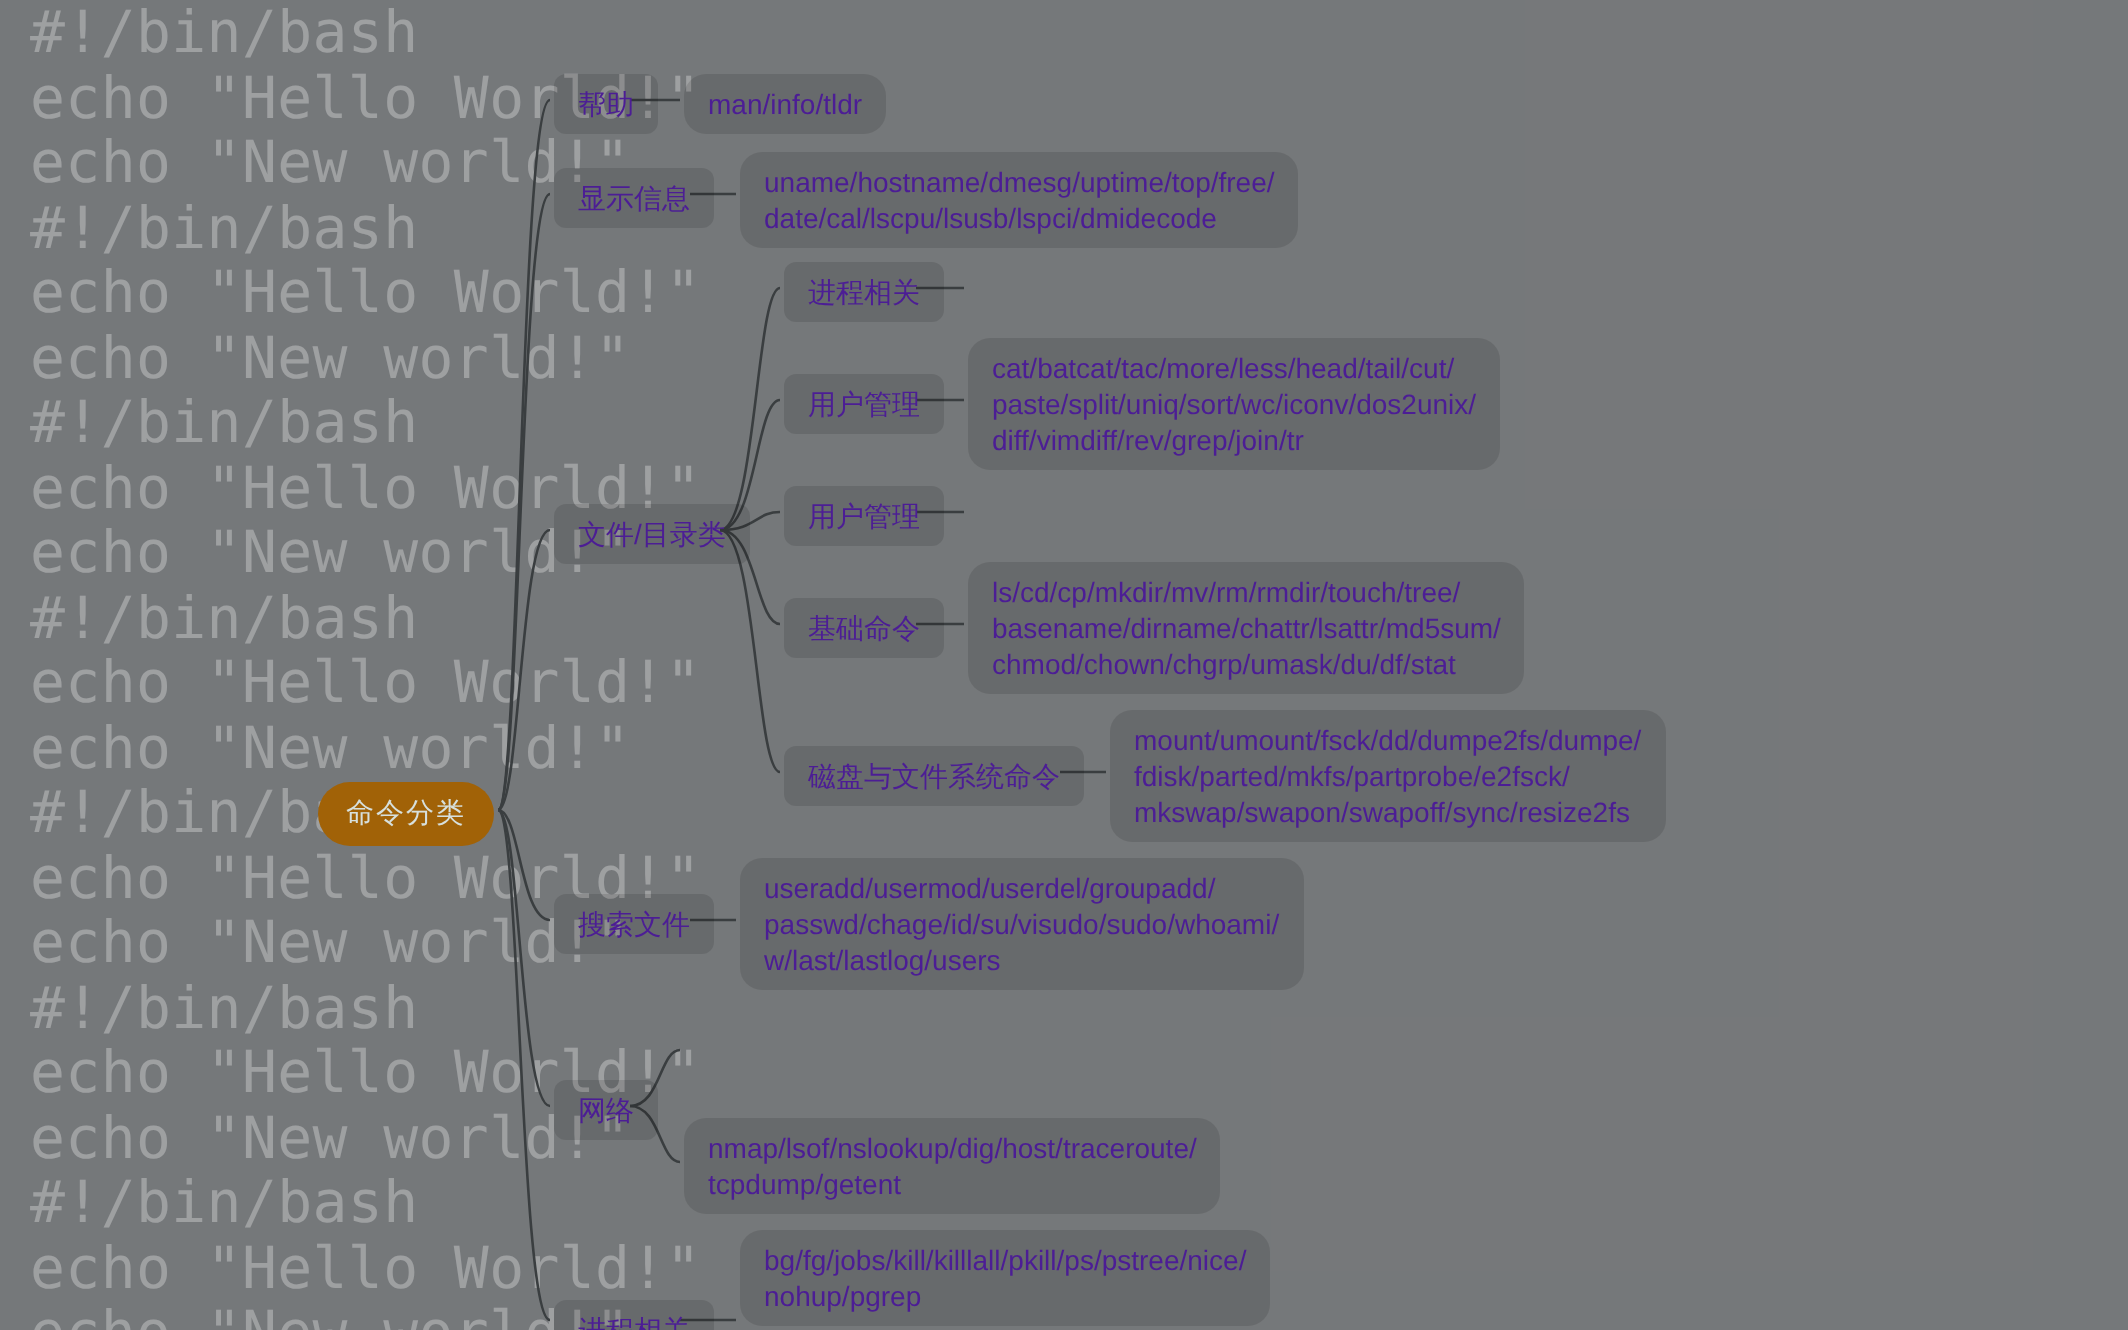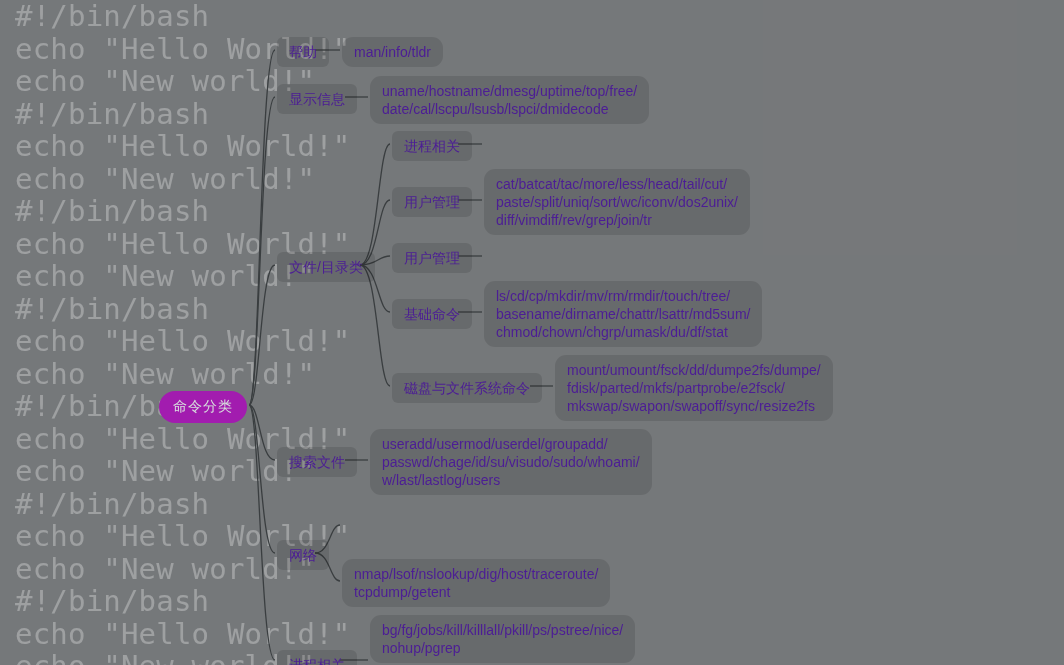--- a/index.html
+++ b/index.html
@@ -7,21 +7,21 @@
     background:#919496;}
   
   .bg-code{position:absolute;left:15px;top:0;width:100%;height:100%;padding:0;
     font-family:"Menlo","Consolas",monospace;font-size:29px;line-height:32.5px;
     color:rgba(255,255,255,0.55);white-space:pre;letter-spacing:0.2px;
     pointer-events:none;}
   
   .dim{position:absolute;inset:0;background:rgba(60,62,64,0.32);pointer-events:none;}
   
   .map{position:absolute;left:0;top:0;width:1064px;height:665px;}
-  .root{position:absolute;left:159px;top:391px;background:#a21caf;
+  .root{position:absolute;left:159px;top:391px;background:#a16207;
     color:#d7e0dd;font-size:14px;padding:7px 14px;border-radius:18px;
     font-weight:500;letter-spacing:1px;}
   .node{position:absolute;background:rgba(0,0,0,0.115);color:#4c1d95;
     font-size:14px;line-height:18px;padding:6px 12px;border-radius:6px;
     white-space:nowrap;}
   .leaf{white-space:normal;max-width:370px;border-radius:11px;}
   
   .svg{position:absolute;left:0;top:0;width:1064px;height:665px;overflow:visible;}
   .svg path,.svg line{stroke:#3a3e40;stroke-width:1.3;fill:none;}
 </style>

